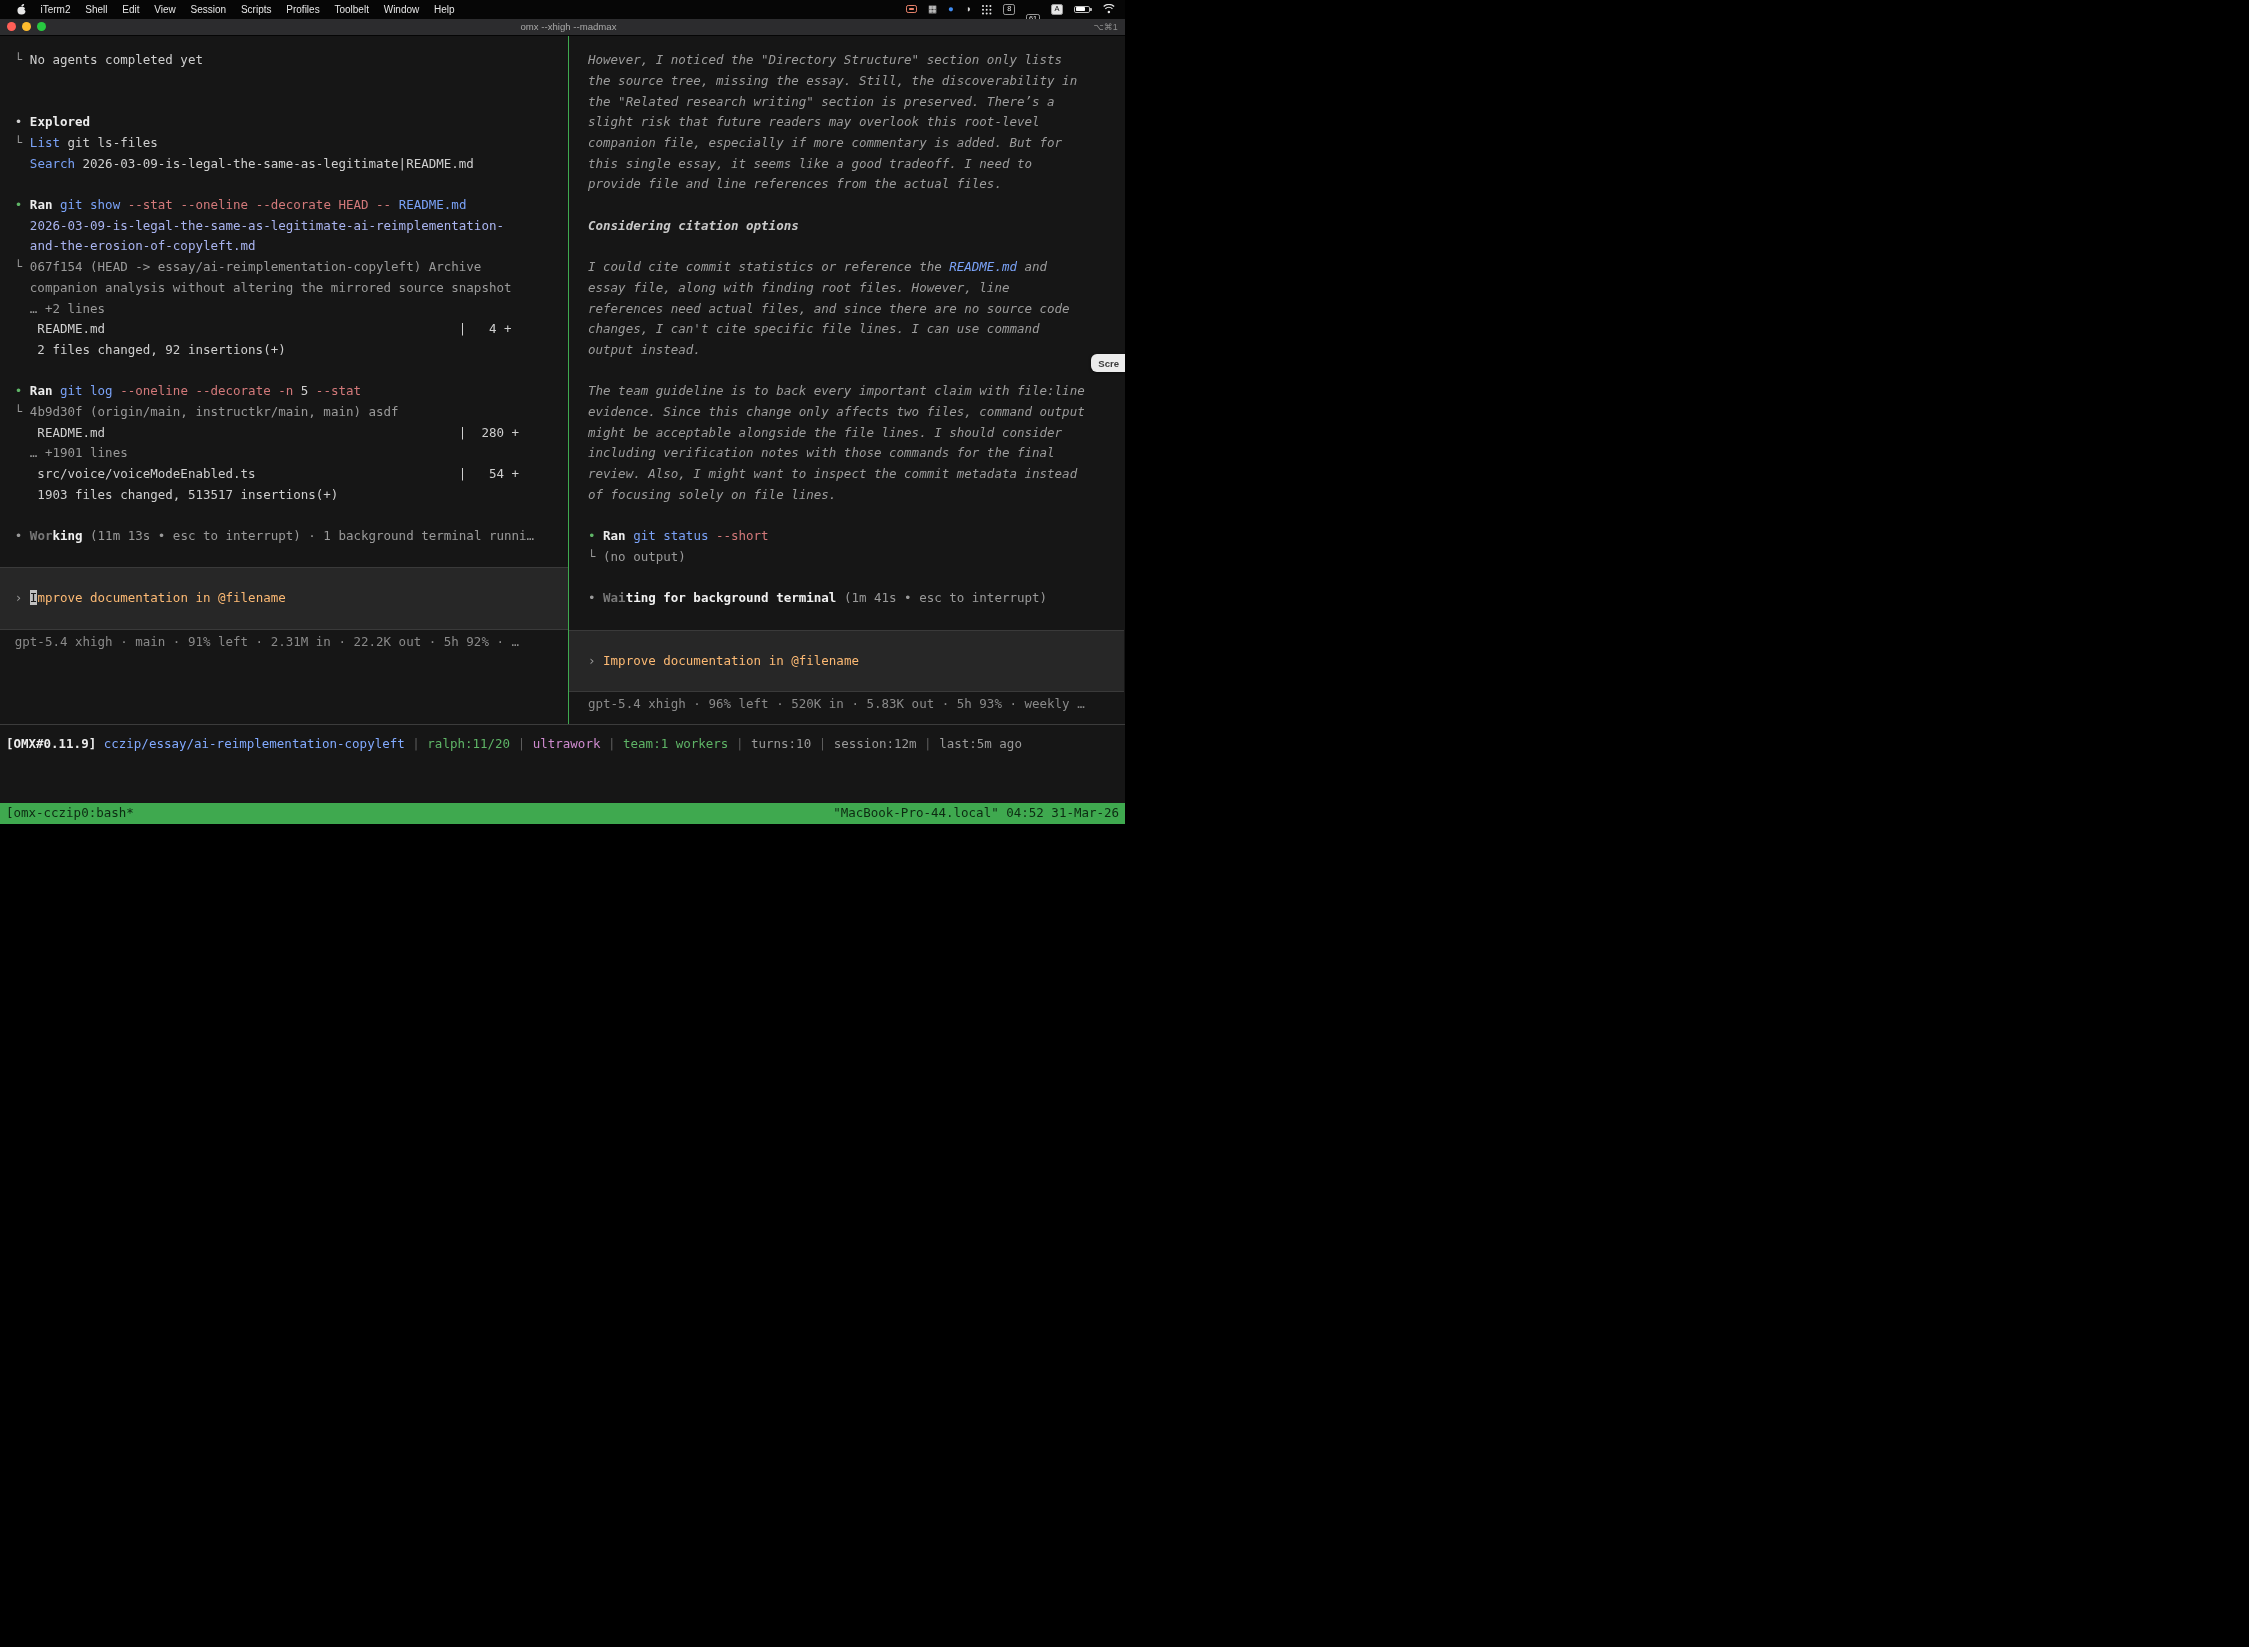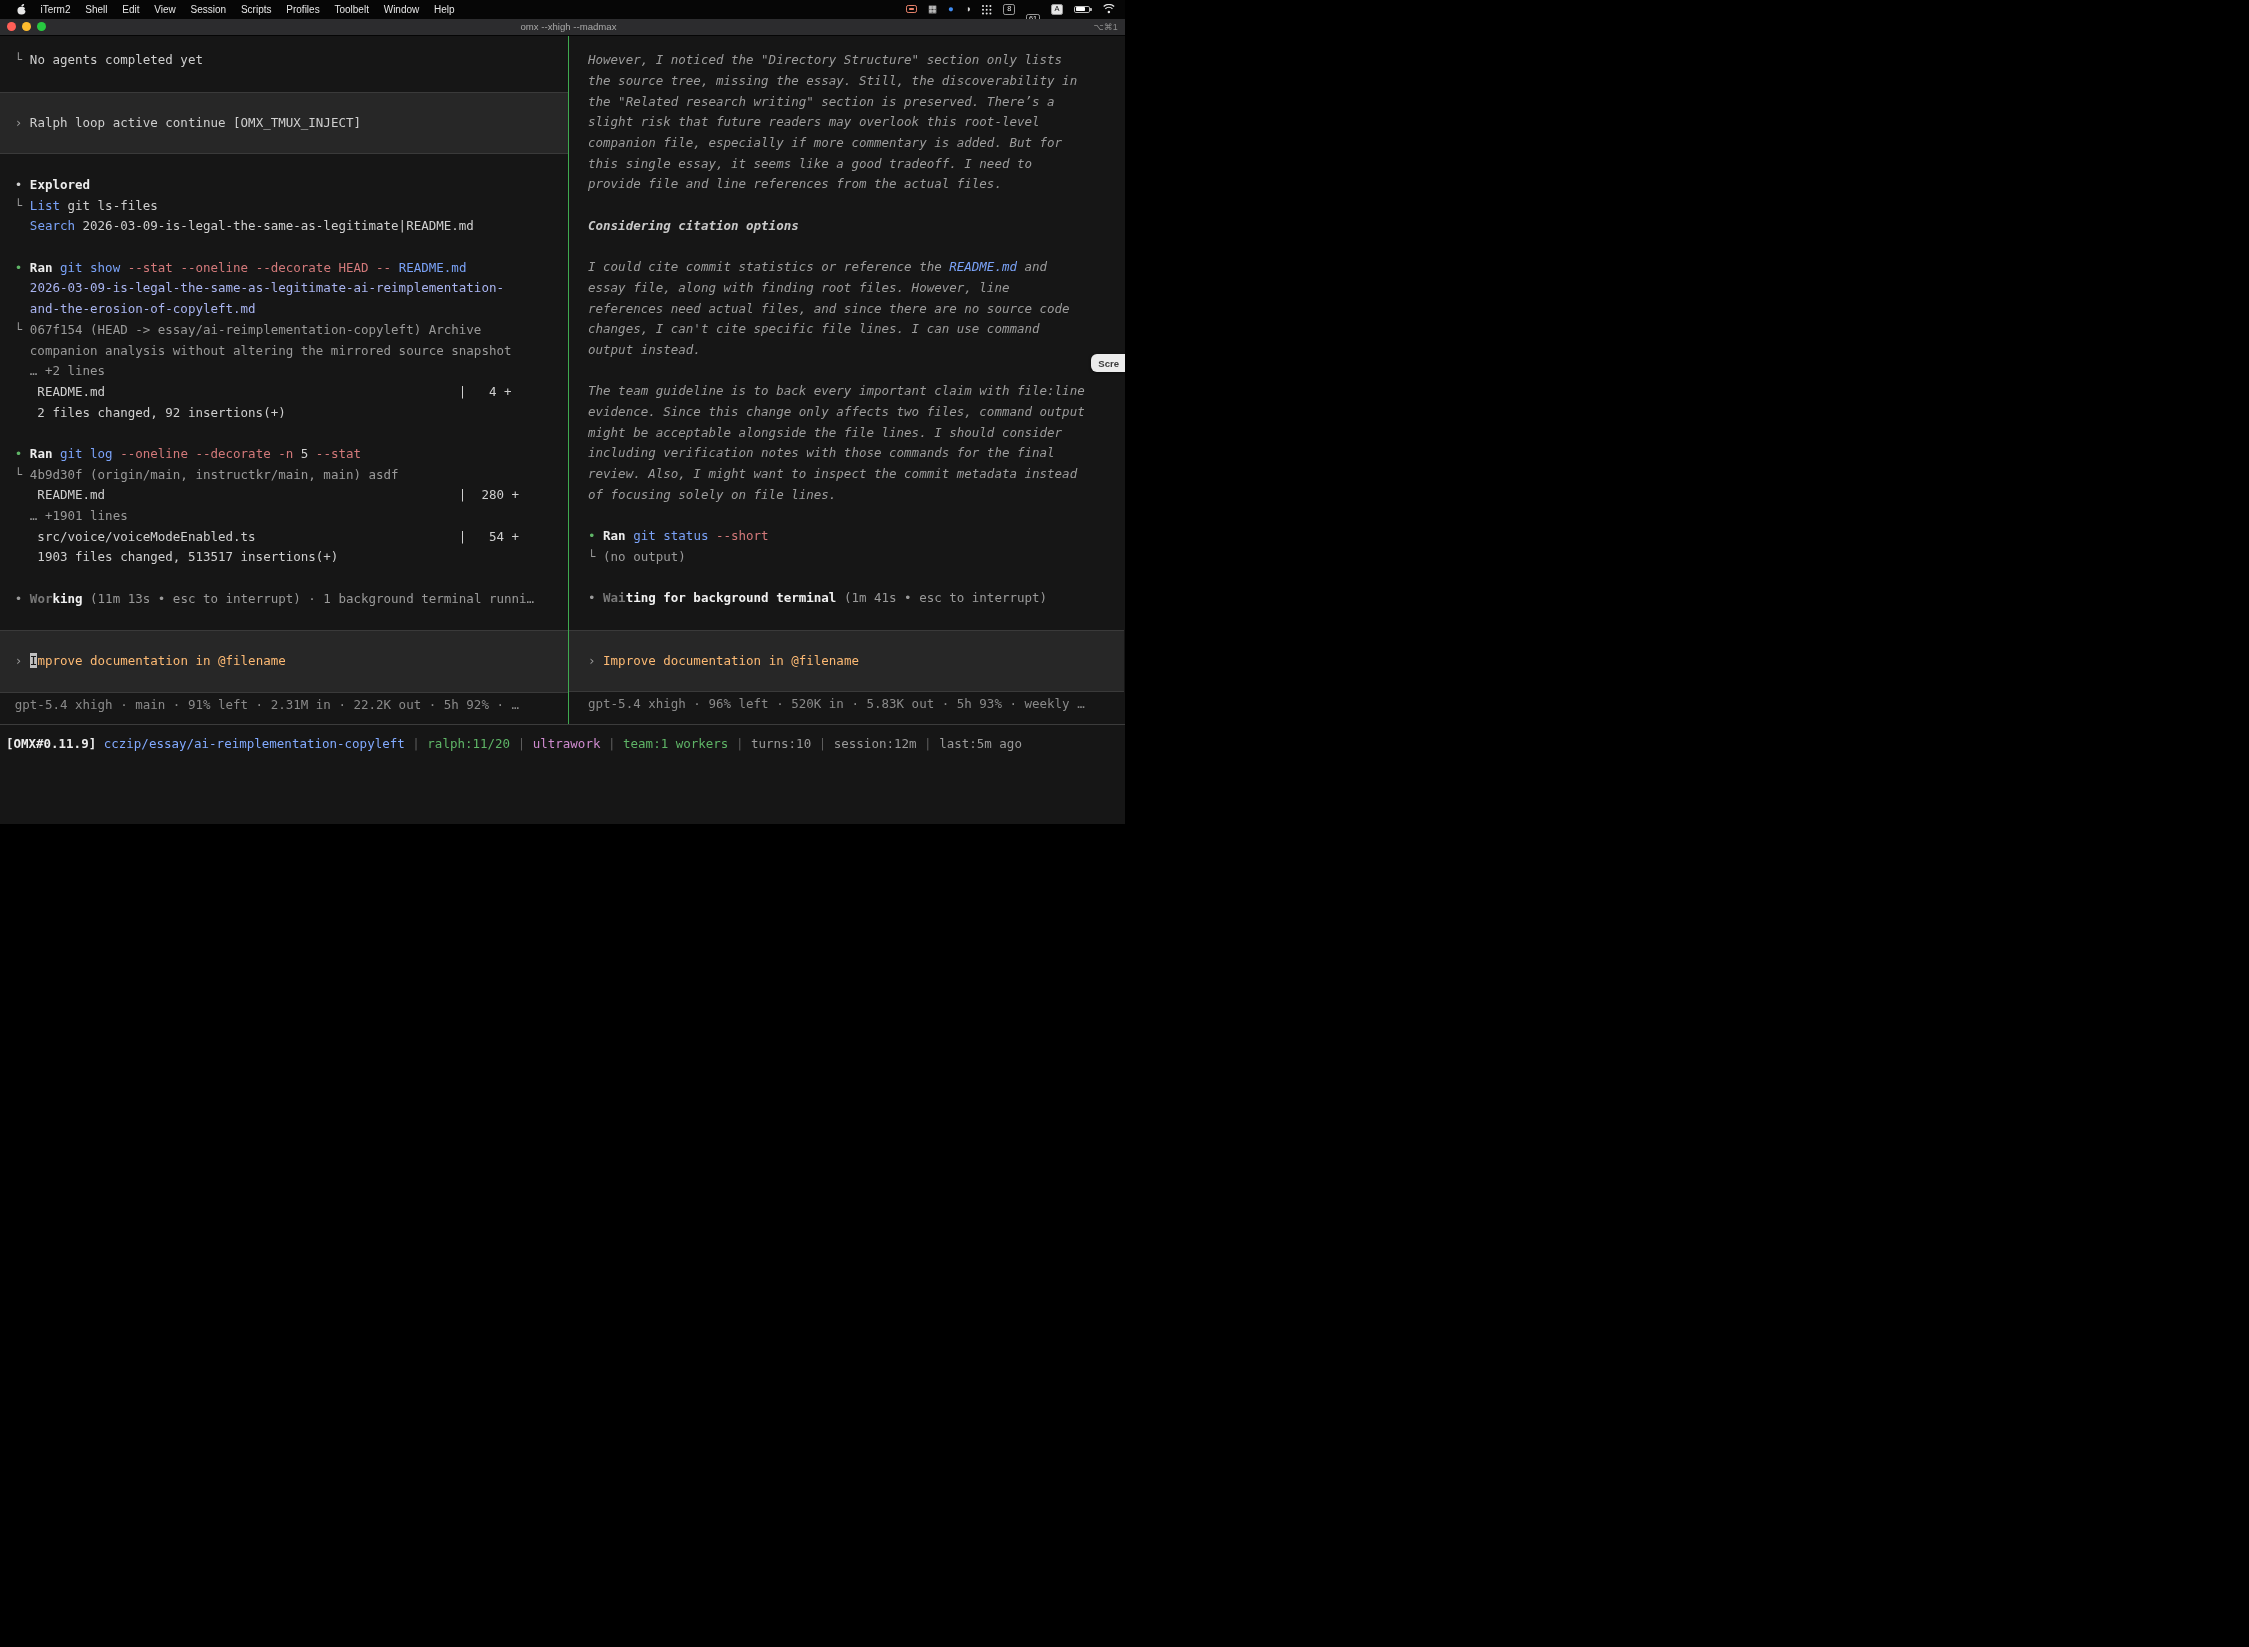--- a/index.html
+++ b/index.html
@@ -144,25 +144,20 @@
   </div>
 
   <div class="term">
     <div class="panes">
 
       <div class="pane left">
         <div>
             <div class="tline"><span class="c-gry">└ </span><span class="c-w">No agents completed yet</span></div>
             <div class="tline">&nbsp;</div>
           </div>
-        <div class="band">
-          <div>
-              <div class="tline"><span class="c-gry">› </span><span class="c-w">Ralph loop active continue [OMX_TMUX_INJECT]</span></div>
-            </div>
-        </div>
         <div>
             <div class="tline">&nbsp;</div>
             <div class="tline"><span class="c-w">• </span><span class="c-b">Explored</span></div>
             <div class="tline"><span class="c-gry">└ </span><span class="c-blu">List</span><span class="c-w"> git ls-files</span></div>
             <div class="tline"><span class="c-w">  </span><span class="c-blu">Search</span><span class="c-w"> 2026-03-09-is-legal-the-same-as-legitimate|README.md</span></div>
             <div class="tline">&nbsp;</div>
             <div class="tline"><span class="c-grn">• </span><span class="c-b">Ran</span><span class="c-w"> </span><span class="c-blu">git show</span><span class="c-w"> </span><span class="c-red">--stat --oneline --decorate</span><span class="c-w"> </span><span class="c-red">HEAD --</span><span class="c-w"> </span><span class="c-blu">README.md</span></div>
             <div class="tline"><span class="c-w">  </span><span class="c-lav">2026-03-09-is-legal-the-same-as-legitimate-ai-reimplementation-</span></div>
             <div class="tline"><span class="c-w">  </span><span class="c-lav">and-the-erosion-of-copyleft.md</span></div>
             <div class="tline"><span class="c-gry">└ </span><span class="c-gry">067f154 (HEAD -&gt; essay/ai-reimplementation-copyleft) Archive</span></div>
@@ -237,18 +232,22 @@
       </div>
 
     </div>
 
     <div class="omx-status">
       <div>
           <div class="tline"><span class="c-b">[OMX#0.11.9]</span><span class="c-w"> </span><span class="c-path">cczip/essay/ai-reimplementation-copyleft</span><span class="c-pipe"> | </span><span class="c-grn">ralph:11/20</span><span class="c-pipe"> | </span><span class="c-pink">ultrawork</span><span class="c-pipe"> | </span><span class="c-grn">team:1 workers</span><span class="c-pipe"> | </span><span class="c-gry">turns:10</span><span class="c-pipe"> | </span><span class="c-gry">session:12m</span><span class="c-pipe"> | </span><span class="c-gry">last:5m ago</span></div>
         </div>
     </div>
 
+    <div class="tmux-bar">
+      <span>[omx-cczip0:bash*</span>
+      <span>"MacBook-Pro-44.local" 04:52 31-Mar-26</span>
+    </div>
   </div>
 
   <div class="tooltip">Scre</div>
 
 </div>
 
 
 </body></html>

